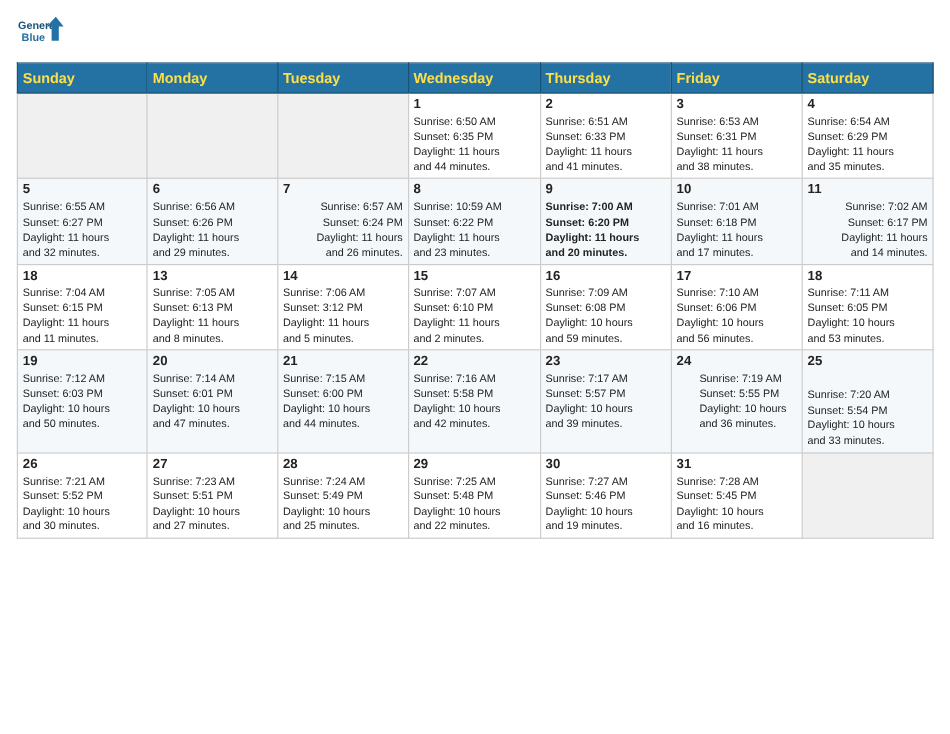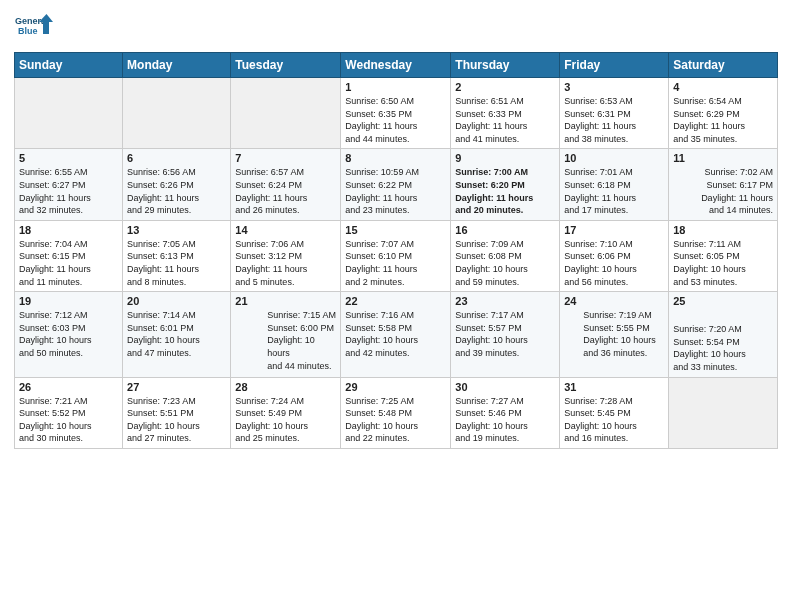--- a/index.html
+++ b/index.html
@@ -39,21 +39,21 @@
       color: #333;
       font-weight: normal;
     }
     .calendar-table {
       width: 100%;
       border-collapse: collapse;
       border: 1px solid #ccc;
     }
     .calendar-table th {
       background-color: #2471a3;
-      color: #ffffff;
+      color: #fde047;
       font-size: 12px;
       font-weight: bold;
       padding: 5px 4px;
       text-align: left;
       border: 1px solid #1a5276;
     }
     .calendar-table td {
       vertical-align: top;
       border: 1px solid #ccc;
       padding: 3px 4px;
@@ -155,21 +155,21 @@
           </td>
           <td>
             <span class="day-number">6</span>
             <div class="day-info" style="white-space: pre-line;">Sunrise: 6:56 AM
 Sunset: 6:26 PM
 Daylight: 11 hours
 and 29 minutes.</div>
           </td>
           <td>
             <span class="day-number">7</span>
-            <div class="day-info" style="white-space: pre-line;">Sunrise: 6:57 AM
+            <div class="day-info" style="white-space: pre-line; text-align: right;">Sunrise: 6:57 AM
 Sunset: 6:24 PM
 Daylight: 11 hours
 and 26 minutes.</div>
           </td>
           <td>
             <span class="day-number">8</span>
             <div class="day-info" style="white-space: pre-line;">Sunrise: 10:59 AM
 Sunset: 6:22 PM
 Daylight: 11 hours
 and 23 minutes.</div>
@@ -257,21 +257,21 @@
           </td>
           <td>
             <span class="day-number">20</span>
             <div class="day-info" style="white-space: pre-line;">Sunrise: 7:14 AM
 Sunset: 6:01 PM
 Daylight: 10 hours
 and 47 minutes.</div>
           </td>
           <td>
             <span class="day-number">21</span>
-            <div class="day-info" style="white-space: pre-line; margin-left: 32px;">Sunrise: 7:15 AM
+            <div class="day-info" style="white-space: pre-line;">Sunrise: 7:15 AM
 Sunset: 6:00 PM
 Daylight: 10 hours
 and 44 minutes.</div>
           </td>
           <td>
             <span class="day-number">22</span>
             <div class="day-info" style="white-space: pre-line;">Sunrise: 7:16 AM
 Sunset: 5:58 PM
 Daylight: 10 hours
 and 42 minutes.</div>

